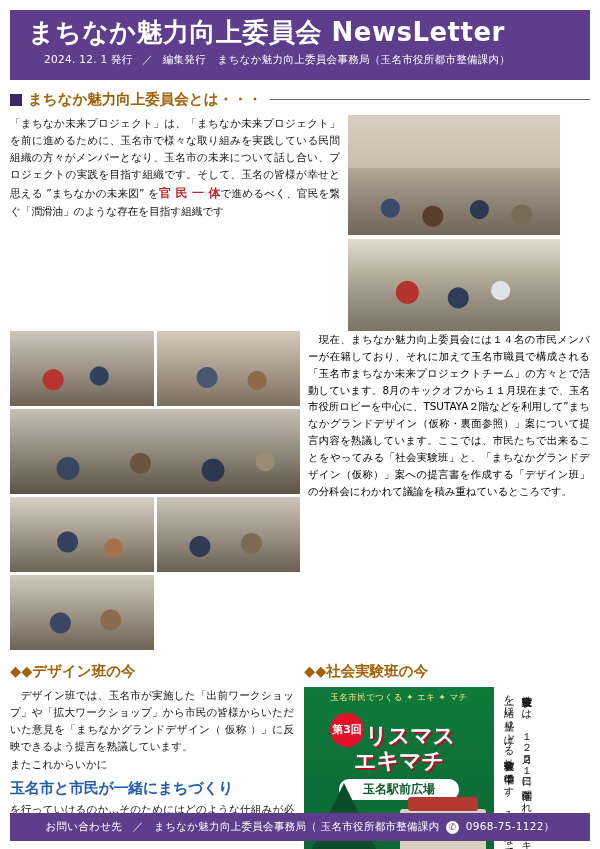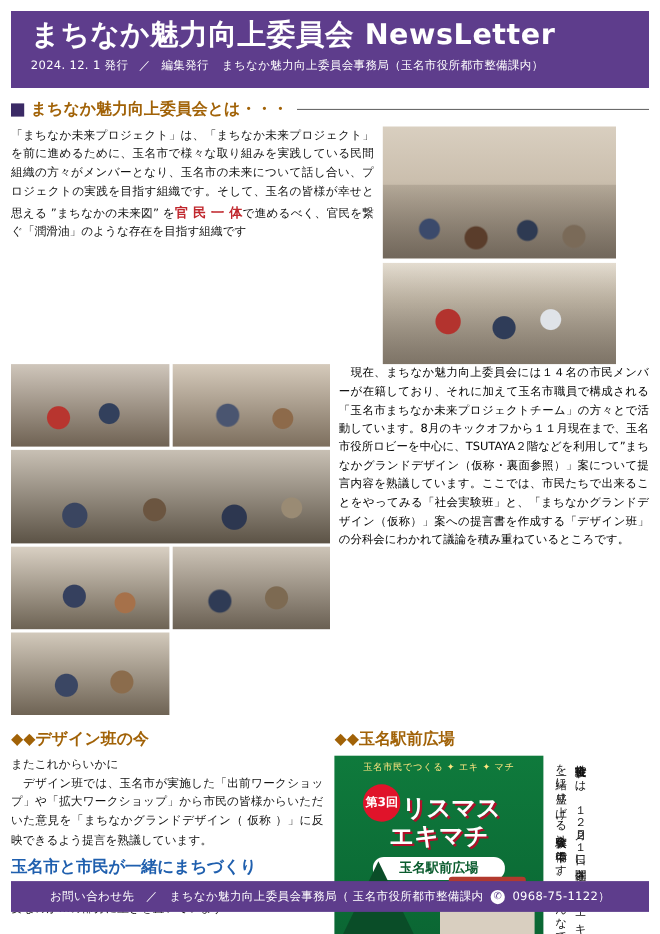--- a/index.html
+++ b/index.html
@@ -39,20 +39,21 @@
     font-size:22px;
     font-weight:bold;
     line-height:1.0;
   }
   .header-vol .num { font-size:30px; display:block; }
   .header-sub {
     margin-top:6px;
     font-size:10.5px;
     letter-spacing:0.3px;
     white-space:nowrap;
+    margin-left:16px;
   }
   .header-sub .slash { margin:0 6px; }
   
   .sec-head {
     display:flex;
     align-items:center;
     font-size:14.5px;
     font-weight:bold;
     color:#a16207;
     margin:10px 0 6px 0;
@@ -235,21 +236,21 @@
     writing-mode:vertical-rl;
     font-size:10.4px;
     line-height:1.7;
     letter-spacing:0.5px;
     height:248px;
     color:#111;
   }
   
   .footer {
     position:absolute;
-    left:10px; right:10px; bottom:20px;
+    left:10px; right:10px; bottom:8px;
     background:#5e3d8c;
     color:#fff;
     font-size:10.5px;
     padding:7px 10px;
     text-align:center;
     letter-spacing:0.3px;
     white-space:nowrap;
   }
   .footer .sep { margin:0 7px; }
   .footer .tel {
@@ -308,30 +309,30 @@
       <p style="margin:0 0 8px 0;">　現在、まちなか魅力向上委員会には１４名の市民メンバーが在籍しており、それに加えて玉名市職員で構成される「玉名市まちなか未来プロジェクトチーム」の方々とで活動しています。8月のキックオフから１１月現在まで、玉名市役所ロビーを中心に、TSUTAYA２階などを利用して”まちなかグランドデザイン（仮称・裏面参照）」案について提言内容を熟議しています。ここでは、市民たちで出来ることをやってみる「社会実験班」と、「まちなかグランドデザイン（仮称）」案への提言書を作成する「デザイン班」の分科会にわかれて議論を積み重ねているところです。</p>
     </div>
   </div>
 
   <div class="cols">
 
     <div class="colL">
       <div class="sec-head" style="margin-top:4px;">
         <span>◆◆デザイン班の今</span>
       </div>
+      <div class="bodytext">　デザイン班では、玉名市が実施した「出前ワークショップ」や「拡大ワークショップ」から市民の皆様からいただいた意見を「まちなかグランドデザイン（ 仮称 ）」に反映できるよう提言を熟議しています。</div>
       <div class="bodytext">またこれからいかに</div>
-      <div class="bodytext">　デザイン班では、玉名市が実施した「出前ワークショップ」や「拡大ワークショップ」から市民の皆様からいただいた意見を「まちなかグランドデザイン（ 仮称 ）」に反映できるよう提言を熟議しています。</div>
       <div class="big-blue">玉名市と市民が一緒にまちづくり</div>
       <div class="bodytext">を行っていけるのか…そのためにはどのような仕組みが必要なのか…の部分に重きを置いています</div>
 
     </div>
 
     <div class="colR">
       <div class="sec-head" style="margin-top:4px;">
-        <span>◆◆玉名駅前広場</span>
+        <span>◆◆社会実験班の今</span>
       </div>
 
       <div class="poster-wrap">
         <div class="poster">
           <div class="topline">玉名市民でつくる ✦ エキ ✦ マチ</div>
           <div class="badge">第3回</div>
           <div class="tree"></div>
           <div class="station"></div>
           <div class="title">
             <div>クリスマス</div>

